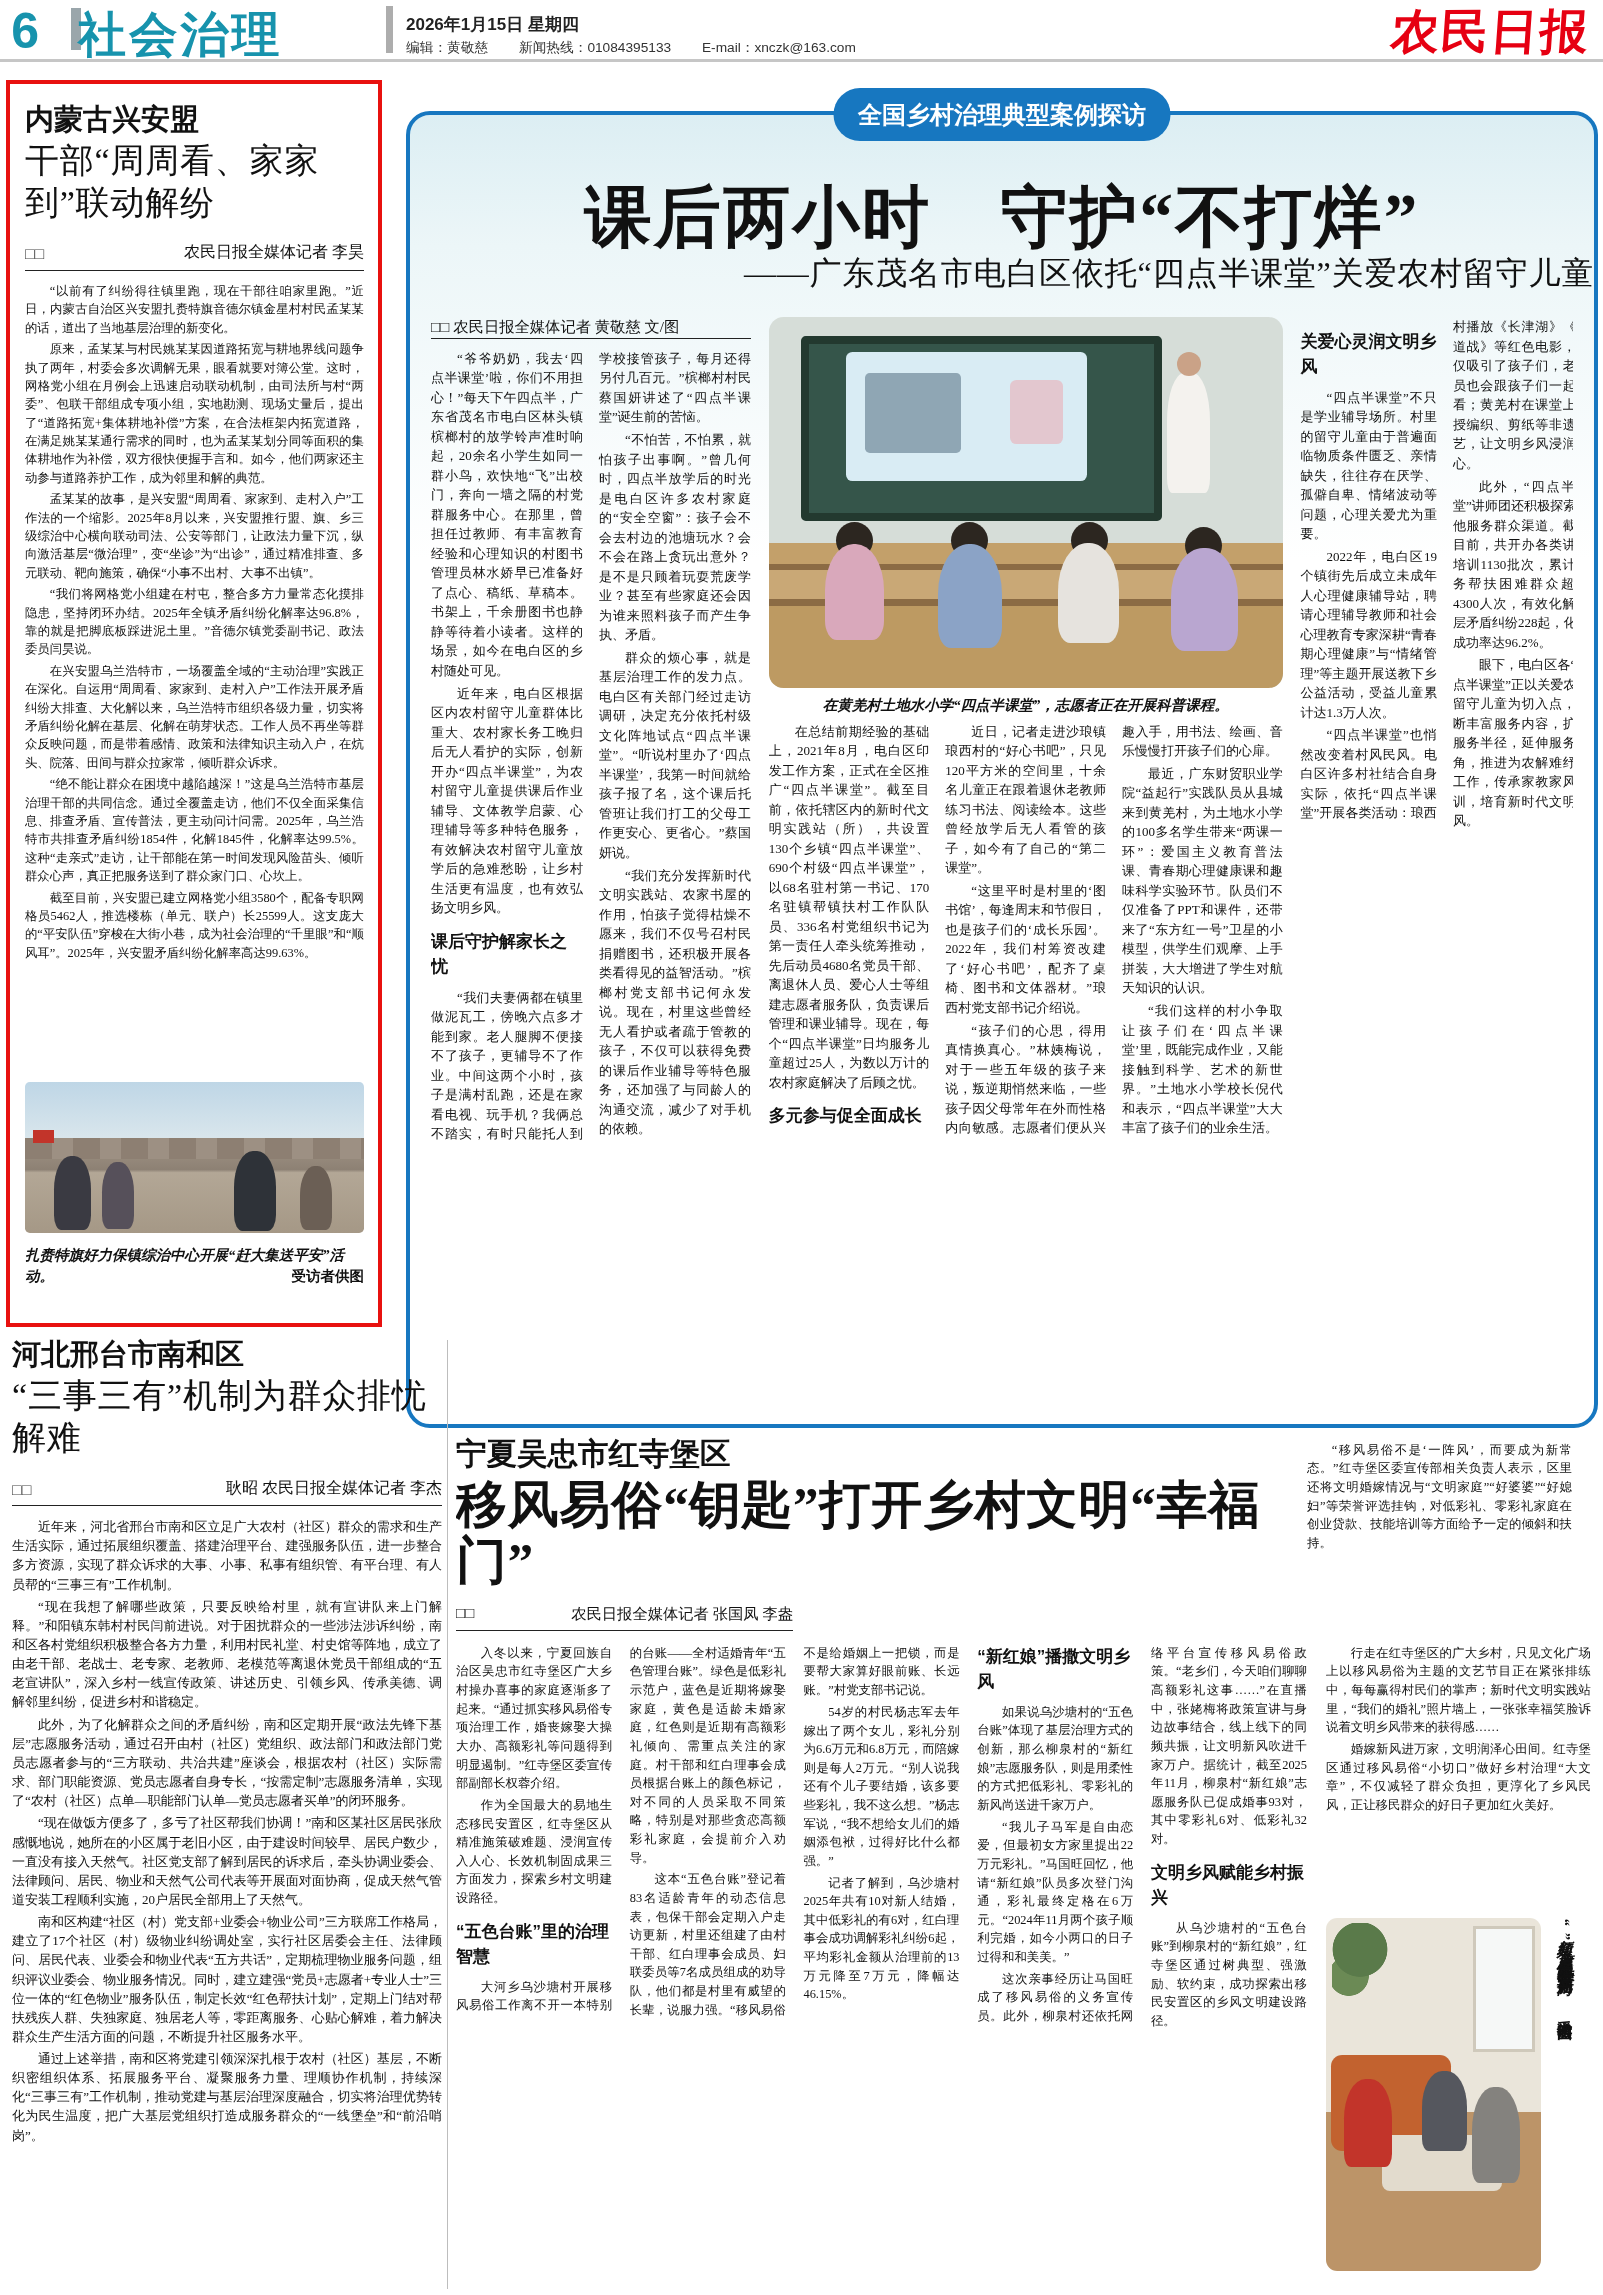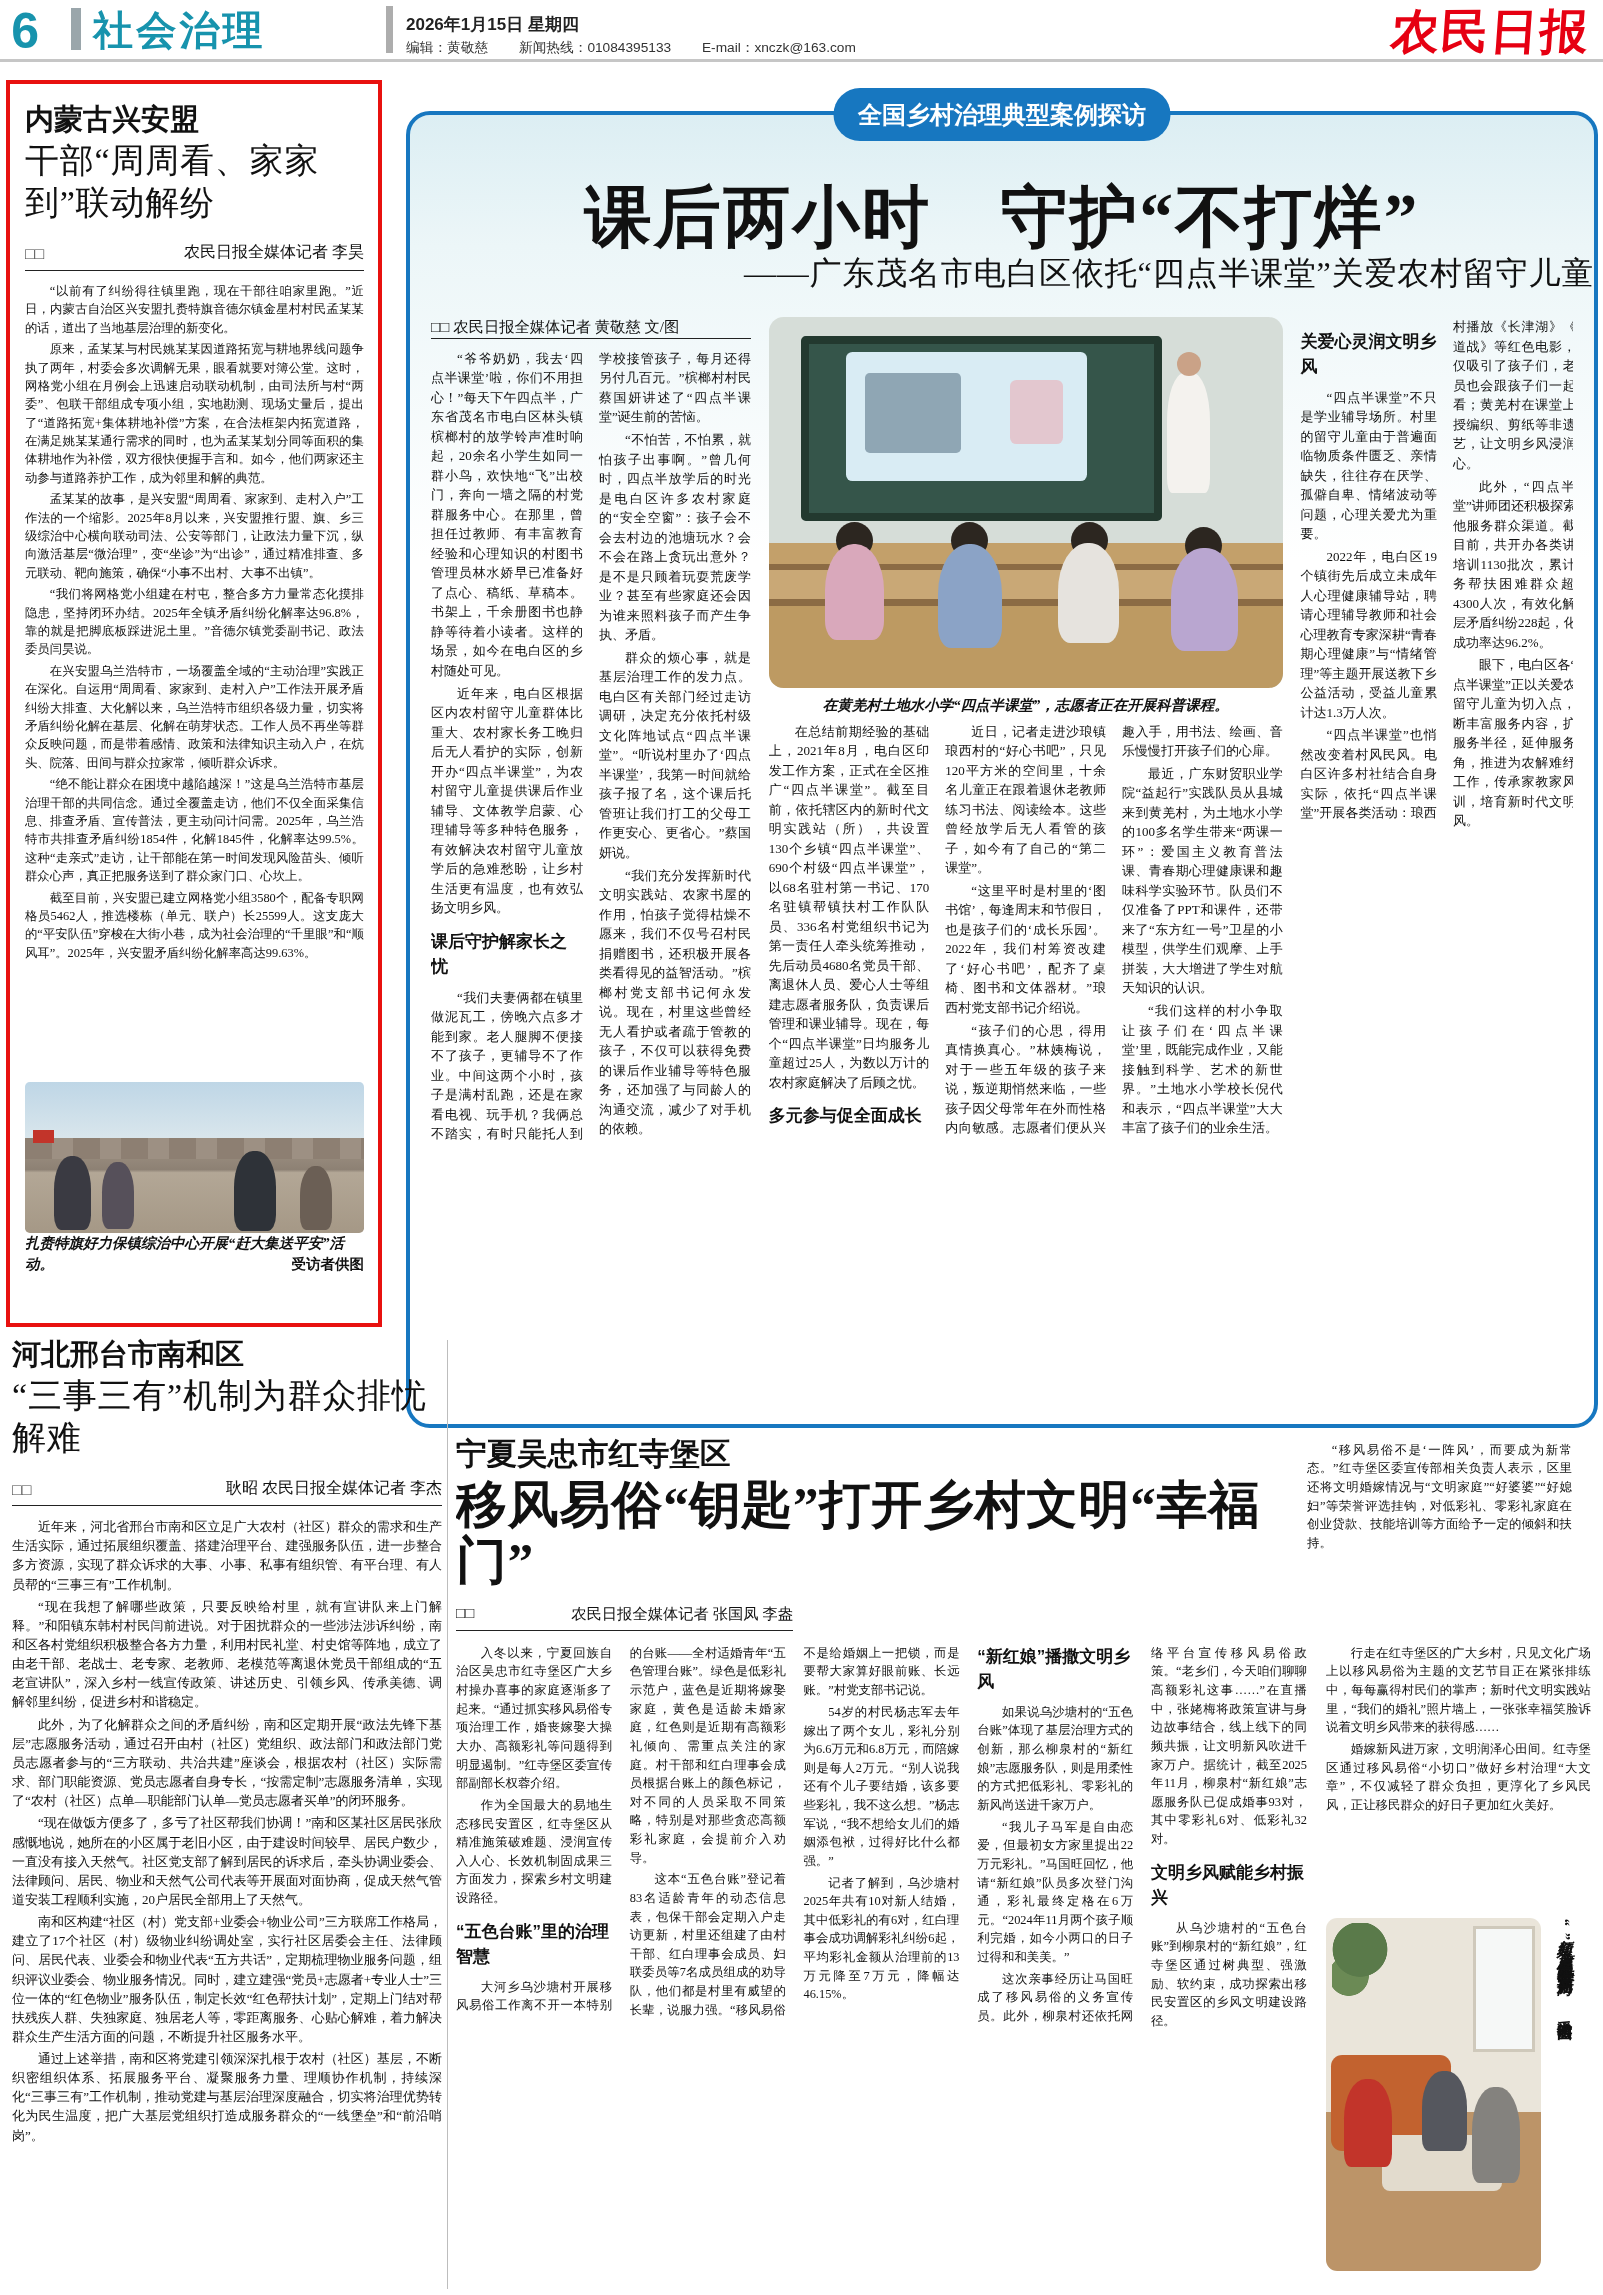--- a/index.html
+++ b/index.html
@@ -4,21 +4,21 @@
 <style>
   html,body{margin:0;padding:0;background:#ffffff;}
   #page{position:relative;width:1604px;height:2295px;background:#fff;overflow:hidden;
         font-family:"Liberation Serif","DejaVu Serif",serif;color:#111;}
   .sans{font-family:"Liberation Sans","DejaVu Sans",sans-serif;}
 
   
   #hdr{position:absolute;left:0;top:0;width:1604px;height:58px;}
   #hdr .pagenum{position:absolute;left:11.2px;top:1.6px;font-size:50px;font-weight:bold;color:#1793ad;}
   #hdr .pgbar{position:absolute;left:71px;top:8px;width:9.6px;height:42px;background:#9aa6ab;}
-  #hdr .sect{position:absolute;left:93px;top:3.2px;font-size:40px;font-weight:bold;color:#1793ad;letter-spacing:3.2px;}
+  #hdr .sect{position:absolute;left:78px;top:3.2px;font-size:48px;font-weight:bold;color:#1793ad;letter-spacing:3.2px;}
   #hdr .vline{position:absolute;left:386px;top:6.4px;width:7.2px;height:47px;background:#adadad;}
   #hdr .date{position:absolute;left:406px;top:13px;font-size:17px;font-weight:bold;color:#222;}
   #hdr .meta{position:absolute;left:406px;top:39px;font-size:13.7px;color:#333;}
   #hdr .meta span{margin-right:27px;}
   #hdr .masthead{position:absolute;right:14.5px;top:0px;font-size:48px;font-weight:bold;color:#e60012;
                  letter-spacing:1.6px;transform:skewX(-4deg);}
   #hdrRule{position:absolute;left:0;top:59px;width:1604px;height:3.2px;background:#c6c6c6;}
 
   
   .kicker{font-family:"Liberation Sans","DejaVu Sans",sans-serif;font-weight:bold;font-size:29px;line-height:1.2;}
@@ -40,21 +40,21 @@
   #xam .photo{position:relative;width:100%;height:151px;border-radius:4.8px;overflow:hidden;margin-top:4.8px;
               background:linear-gradient(180deg,#bed6e6 0%,#dde8ed 42%,#9a8d7f 46%,#8d8174 58%,#b3a796 60%,#a59886 100%);}
   #xam .photo .bldg{position:absolute;left:0;top:56px;width:100%;height:21px;
         background:repeating-linear-gradient(90deg,#8d7f72 0 27px,#9d9083 27px 48px);}
   #xam .photo .fig{position:absolute;border-radius:45% 45% 20% 20%;background:#3a3a42;}
   #xam .photo .f1{left:29px;top:74px;width:37px;height:74px;}
   #xam .photo .f2{left:77px;top:80px;width:32px;height:67px;background:#56505a;}
   #xam .photo .f3{right:88px;top:69px;width:42px;height:80px;background:#2e3238;}
   #xam .photo .f4{right:32px;top:84px;width:32px;height:64px;background:#6b5f55;}
   #xam .photo .flag{position:absolute;left:8px;top:48px;width:21px;height:13px;background:#c2342a;}
-  #xam .cap{margin-top:0;}
+  #xam .cap{margin-top:12px;}
 
   
   #db{position:absolute;left:406px;top:111px;width:1192px;height:1317px;border:4.8px solid #1777c0;
       border-radius:24px;box-sizing:border-box;overflow:visible;
       background:linear-gradient(180deg,#dceef3 0%,#ecf6f8 10%,#ffffff 34%);}
   #db .badge{position:absolute;left:50%;top:-27px;transform:translateX(-50%);
              min-width:289px;height:53px;line-height:53px;text-align:center;border-radius:26.5px;
              background:#1777c0;color:#fff;font-size:24px;font-weight:bold;padding:0 24px;}
   #db .hl{margin-top:67px;text-align:center;font-size:67px;font-weight:bold;letter-spacing:2.4px;line-height:1.05;}
   #db .sub{text-align:right;font-size:32px;margin-top:0;letter-spacing:0.8px;}

